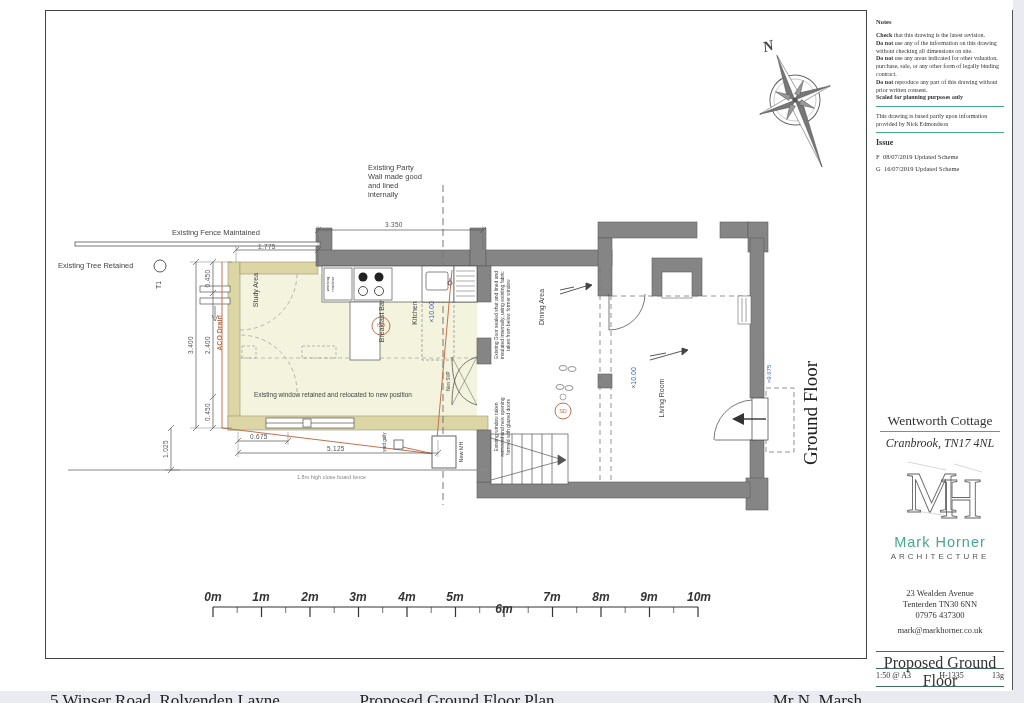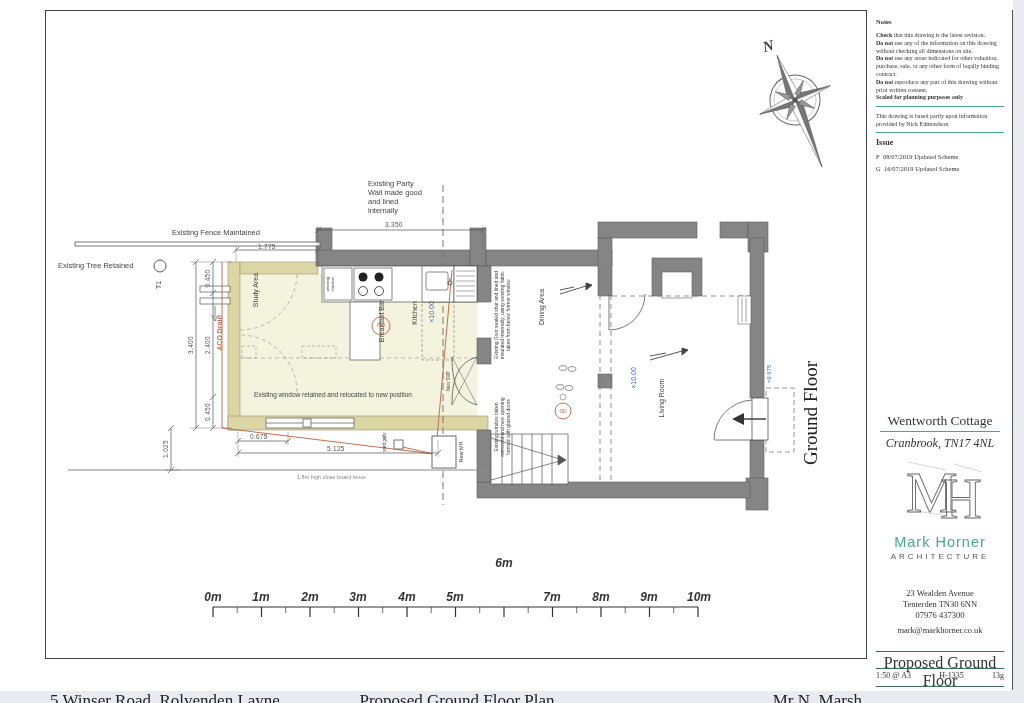--- a/index.html
+++ b/index.html
@@ -283,21 +283,21 @@
       <text x="0" y="52" font-family="Liberation Serif,serif" font-size="58" fill="none" stroke="#666" stroke-width="0.9">M</text>
       <text x="34" y="58" font-family="Liberation Serif,serif" font-size="58" fill="none" stroke="#666" stroke-width="0.9">H</text>
       <line x1="2" y1="2" x2="40" y2="10" stroke="#999" stroke-width="0.4"></line>
       <line x1="48" y1="4" x2="76" y2="12" stroke="#999" stroke-width="0.4"></line>
       <line x1="4" y1="50" x2="42" y2="56" stroke="#999" stroke-width="0.4"></line>
     </g>
   </svg>
 
   <div class="lbl serif" style="left:763px;top:38px;font-size:15px;font-weight:bold;font-style:italic;transform:rotate(-15deg);">N</div>
 
-  <div class="lbl" style="left:368px;top:180px;width:62px;font-size:7.5px;">Existing Party Wall made good and lined internally</div>
+  <div class="lbl" style="left:368px;top:164px;width:62px;font-size:7.5px;">Existing Party Wall made good and lined internally</div>
   <div class="lbl" style="left:172px;top:229px;font-size:7.5px;">Existing Fence Maintained</div>
   <div class="lbl" style="left:58px;top:262px;font-size:7.5px;">Existing Tree Retained</div>
   <div class="lbl rot" style="left:155px;top:293px;width:16px;font-size:7px;">T1</div>
   <div class="lbl rot orange" style="left:216px;top:362px;width:58px;font-size:7px;font-weight:bold;">ACO Drain</div>
 
   <div class="lbl rot" style="left:252px;top:325px;width:70px;font-size:7px;">Study Area</div>
   <div class="lbl rot" style="left:378px;top:355px;width:68px;font-size:7px;">Breakfast Bar</div>
   <div class="lbl rot" style="left:411px;top:337px;width:48px;font-size:7px;">Kitchen</div>
   <div class="lbl rot blue" style="left:428px;top:334px;width:44px;font-size:7px;">×10.00</div>
   <div class="lbl rot" style="left:538px;top:338px;width:62px;font-size:7px;">Dining Area</div>
@@ -327,21 +327,21 @@
   <div class="lbl dim rot" style="left:162px;top:470px;width:42px;">1.025</div>
   <div class="lbl dim" style="left:250px;top:433px;">0.675</div>
   <div class="lbl dim" style="left:327px;top:445px;">5.125</div>
 
   <span class="sb-lab" style="left:213px;top:590px;">0m</span>
   <span class="sb-lab" style="left:261px;top:590px;">1m</span>
   <span class="sb-lab" style="left:310px;top:590px;">2m</span>
   <span class="sb-lab" style="left:358px;top:590px;">3m</span>
   <span class="sb-lab" style="left:407px;top:590px;">4m</span>
   <span class="sb-lab" style="left:455px;top:590px;">5m</span>
-  <span class="sb-lab" style="left:504px;top:556px;">6m</span>
+  <span class="sb-lab" style="left:504px;top:602px;">6m</span>
   <span class="sb-lab" style="left:552px;top:590px;">7m</span>
   <span class="sb-lab" style="left:601px;top:590px;">8m</span>
   <span class="sb-lab" style="left:649px;top:590px;">9m</span>
   <span class="sb-lab" style="left:699px;top:590px;">10m</span>
 
   <div id="titleblock">
     <div class="tb" style="top:8px;font-size:6.5px;font-weight:bold;">Notes</div>
     <div class="tb tb-notes" style="top:22px;">
       <div><b>Check</b><span> that this drawing is the latest revision.</span></div>
       <div><b>Do not</b><span> use any of the information on this drawing without checking all dimensions on site.</span></div>

